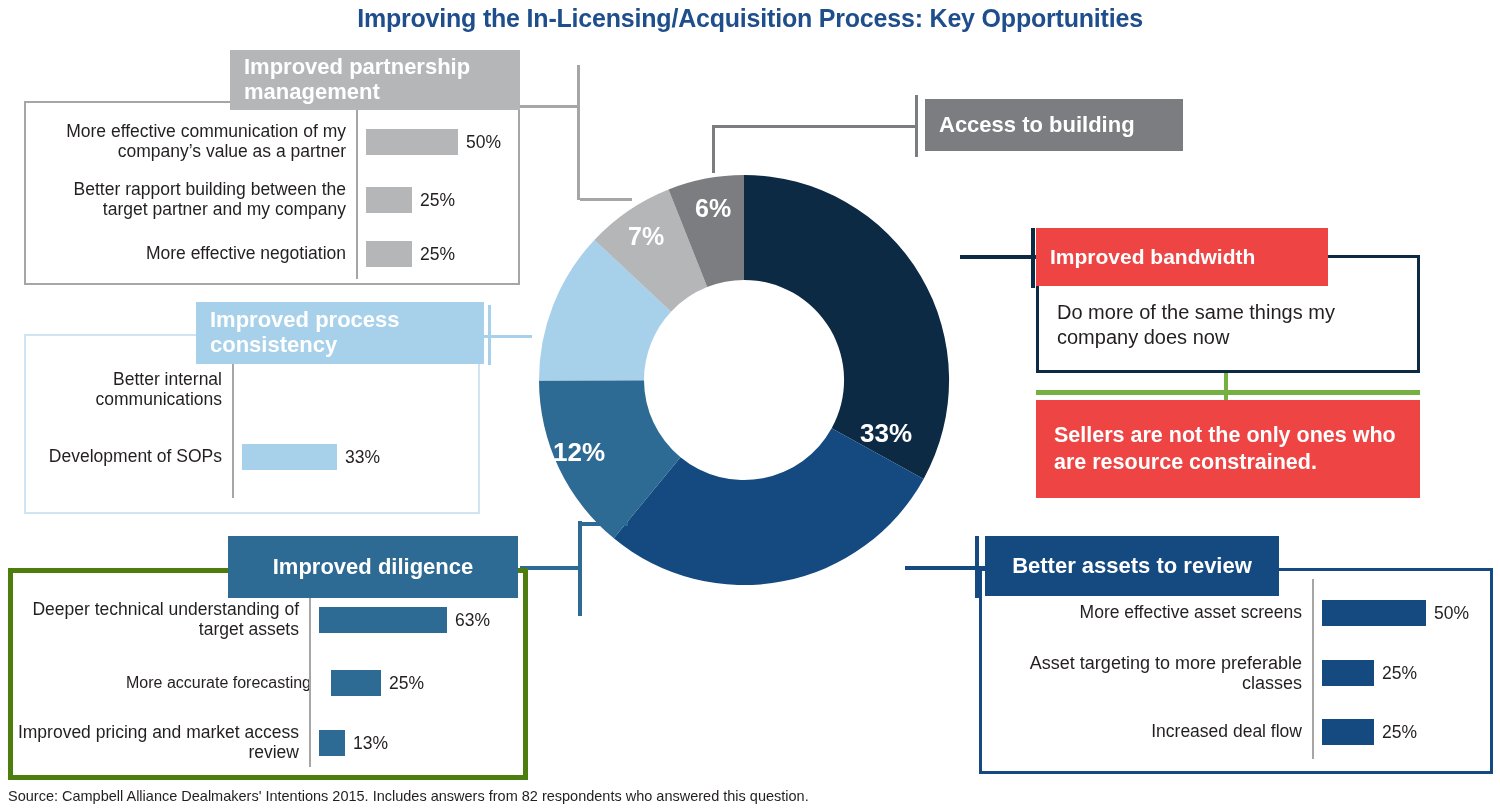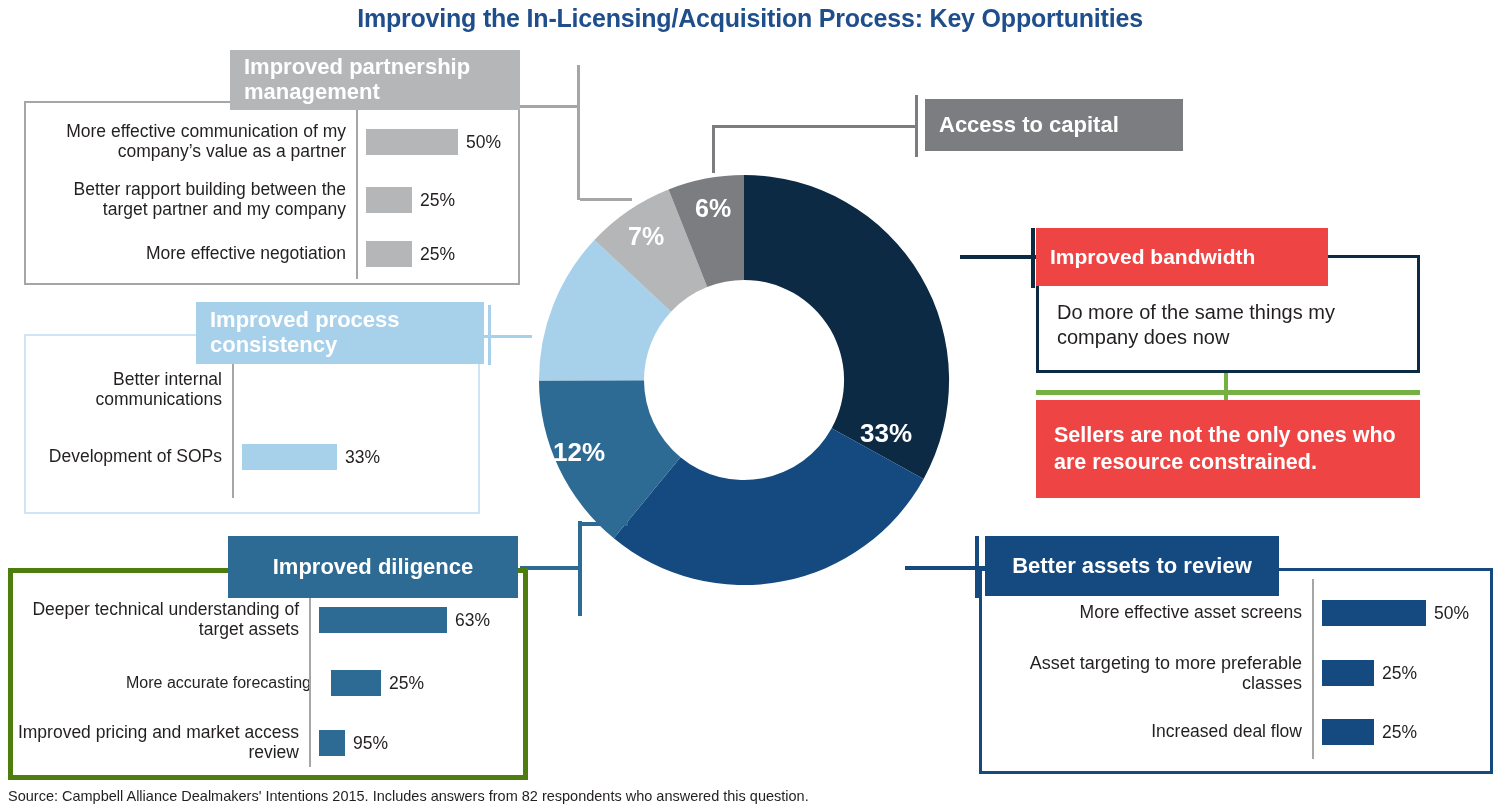--- a/index.html
+++ b/index.html
@@ -174,28 +174,28 @@
         <div class="barwrap" style="margin-left:12px;">
           <div class="bar" style="width:50px;background:#2d6a94;"></div>
           <div class="bval" style="font-size:17.5px;">25%</div>
         </div>
       </div>
 
       <div class="row" style="height:60px;">
         <div class="rlabel" style="width:286px;font-size:17.5px;padding-right:8px;">Improved pricing and market access review</div>
         <div class="barwrap" style="margin-left:12px;">
           <div class="bar" style="width:26px;background:#2d6a94;"></div>
-          <div class="bval" style="font-size:17.5px;">95%</div>
+          <div class="bval" style="font-size:17.5px;">13%</div>
         </div>
       </div>
     </div>
   </div>
   <div class="abs cap" style="left:228px;top:536px;width:290px;height:62px;background:#2d6a94;font-size:22px;justify-content:center;">Improved diligence</div>
 
-  <div class="abs cap" style="left:925px;top:99px;width:258px;height:52px;background:#7b7d80;font-size:22px;">Access to capital</div>
+  <div class="abs cap" style="left:925px;top:99px;width:258px;height:52px;background:#7b7d80;font-size:22px;">Access to building</div>
 
   <div class="abs panel" style="left:1036px;top:255px;width:384px;height:118px;border:3px solid #0d2a45;">
     <div class="abs" style="left:18px;top:42px;width:348px;font-size:20px;color:#231f20;line-height:1.26;">Do more of the same things my company does now</div>
   </div>
   <div class="abs cap" style="left:1036px;top:228px;width:292px;height:58px;background:#ef4444;font-size:21px;">Improved bandwidth</div>
 
   <div class="abs cap" style="left:1036px;top:400px;width:384px;height:98px;background:#ef4444;font-size:21.5px;padding:11px 18px;line-height:1.26;">Sellers are not the only ones who are resource constrained.</div>
 
   <div class="abs panel" style="left:979px;top:568px;width:514px;height:206px;border:3px solid #144a80;">
     <div class="rows" style="padding:14px 0 0 0;">

